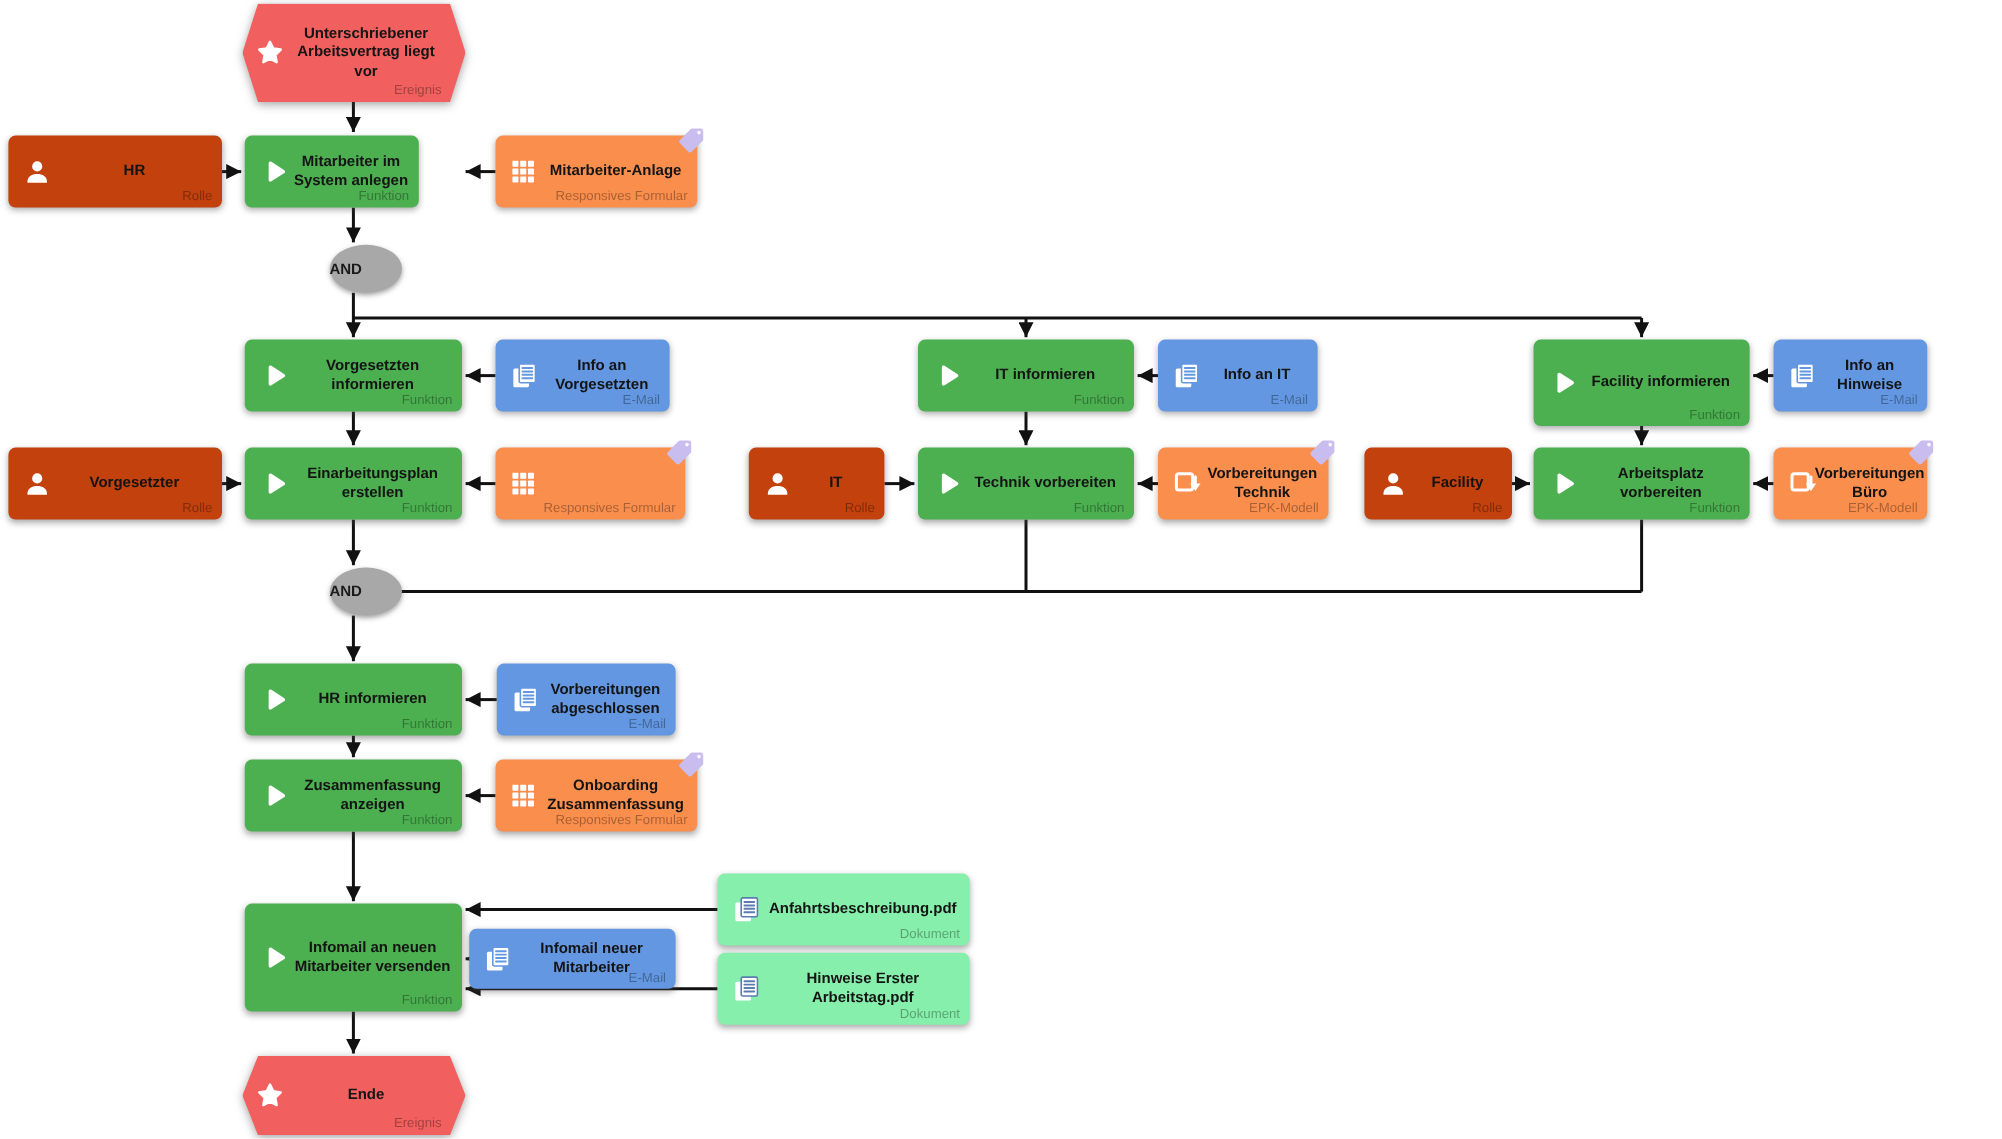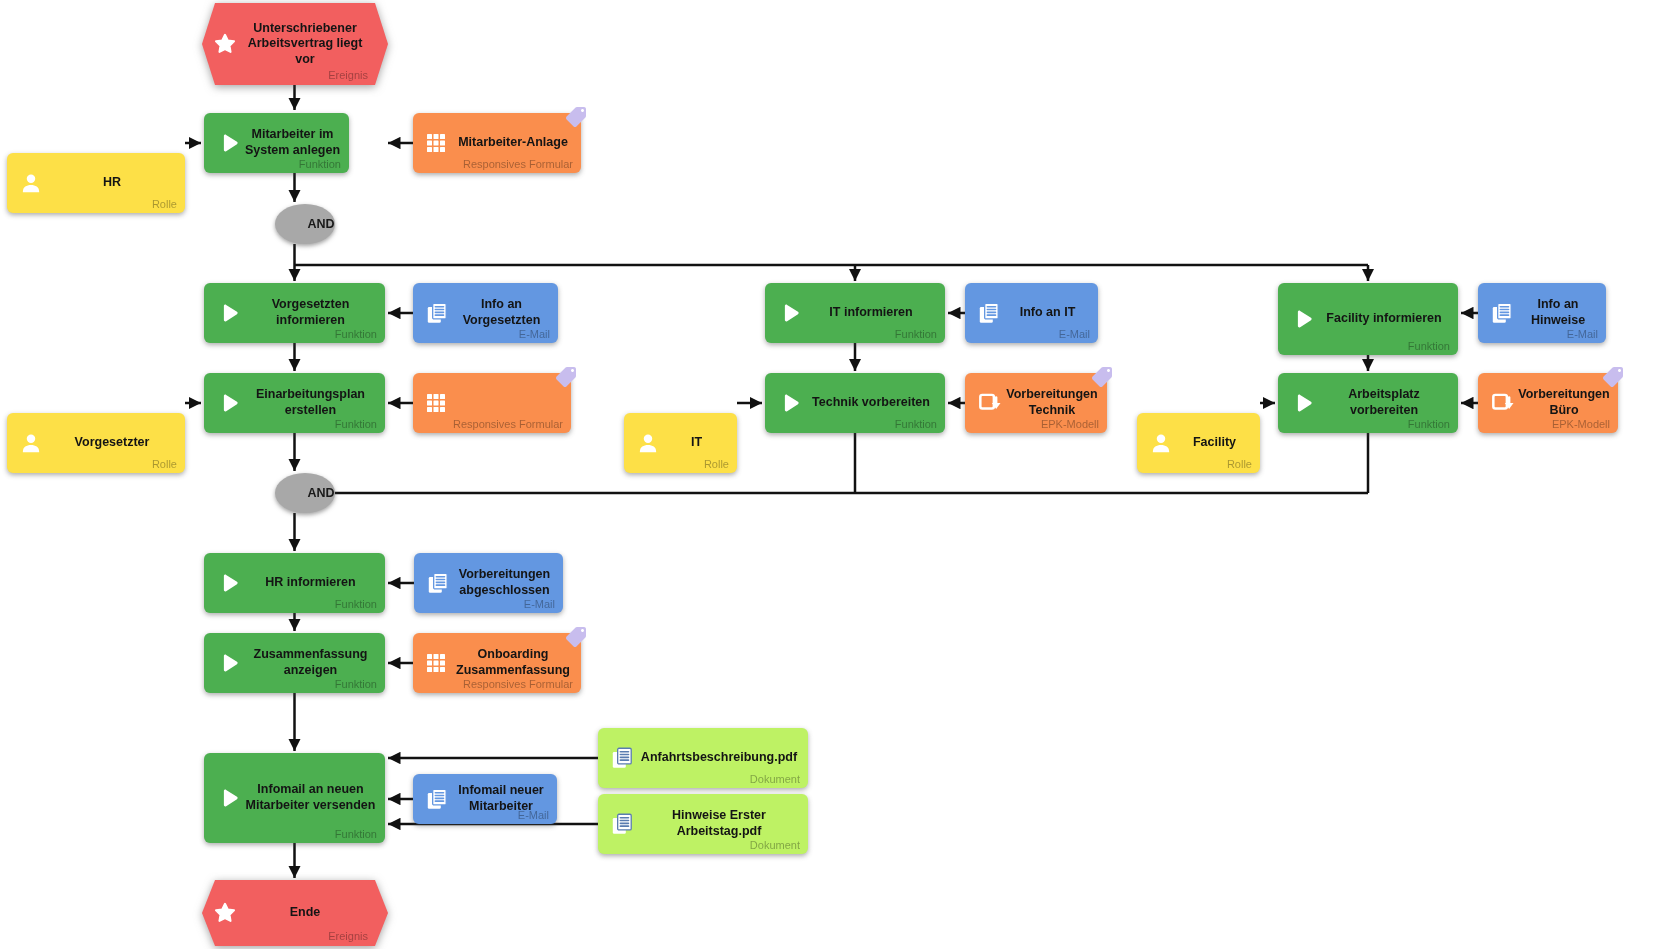--- a/index.html
+++ b/index.html
@@ -8,33 +8,33 @@
   #wires{position:absolute;left:0;top:0;z-index:0;}
   .n{position:absolute;border-radius:6px;box-shadow:0 2px 5px rgba(70,70,70,.45);z-index:2;}
   .lbl{position:absolute;top:0;bottom:0;left:40px;right:8px;display:flex;align-items:center;
        justify-content:center;text-align:center;font-weight:bold;font-size:12.5px;line-height:1.25;
        color:#141414;}
   .nw .lbl{white-space:nowrap;}
   .typ{position:absolute;bottom:3px;right:8px;font-size:11px;font-weight:normal;
        color:rgba(0,0,0,.33);}
   .ic{position:absolute;left:11px;top:50%;transform:translateY(-50%);}
   .fn{background:#4caf50;}
-  .role{background:#fde047;margin-top:40px;}
+  .role{background:#c2410c;}
   .form,.epk{background:#fa8e4d;}
   .mail{background:#6397e1;}
-  .doc{background:#bef264;}
+  .doc{background:#86efac;}
   .mail .ic{color:#6397e1;}
   .doc .ic{color:#5a7cb0;}
   .ev{position:absolute;z-index:2;filter:drop-shadow(0 2px 4px rgba(70,70,70,.5));}
   .ev-shape{position:absolute;inset:0;background:#f25f5f;
             clip-path:polygon(0 50%,7% 0,93% 0,100% 50%,93% 100%,7% 100%);}
   .ev .lbl{left:36px;right:16px;}
   .ev .typ{right:20px;bottom:4px;}
   .gw{position:absolute;width:60px;height:40px;border-radius:50%;background:#a8a8a8;
-      box-shadow:0 2px 4px rgba(70,70,70,.5);display:flex;align-items:center;justify-content:flex-end;
+      box-shadow:0 2px 4px rgba(70,70,70,.5);display:flex;align-items:center;justify-content:flex-start;
       font-weight:bold;font-size:12.5px;color:#1a1a1a;z-index:2;}
   .tag{position:absolute;top:-8px;right:-7px;width:24px;height:24px;z-index:3;}
   #defs{position:absolute;width:0;height:0;}
 </style>
 </head>
 <body>
 
 <svg id="defs" aria-hidden="true">
   <defs>
     <symbol id="i-play" viewBox="0 0 24 24">
@@ -261,21 +261,21 @@
     <div class="lbl">Facility</div>
     <div class="typ">Rolle</div>
   </div>
   <div class="n fn" style="left:1278px;top:373px;width:180px;height:60px">
     <svg class="ic" width="26" height="26">
         <use href="#i-play"></use>
       </svg>
     <div class="lbl">Arbeitsplatz vorbereiten</div>
     <div class="typ">Funktion</div>
   </div>
-  <div class="n epk" style="left:1478px;top:373px;width:140px;height:60px">
+  <div class="n epk" style="left:1478px;top:373px;width:128px;height:60px">
     <svg class="ic" width="26" height="26">
         <use href="#i-sub"></use>
       </svg>
     <div class="lbl">Vorbereitungen Büro</div>
     <div class="typ">EPK-Modell</div>
     <svg class="tag">
         <use href="#i-tag"></use>
       </svg>
   </div>
 
@@ -323,21 +323,21 @@
     <div class="lbl">Anfahrtsbeschreibung.pdf</div>
     <div class="typ">Dokument</div>
   </div>
   <div class="n fn" style="left:204px;top:753px;width:181px;height:90px">
     <svg class="ic" width="26" height="26">
         <use href="#i-play"></use>
       </svg>
     <div class="lbl">Infomail an neuen Mitarbeiter versenden</div>
     <div class="typ">Funktion</div>
   </div>
-  <div class="n mail" style="left:413px;top:774px;width:144px;height:50px">
+  <div class="n mail" style="left:391px;top:774px;width:172px;height:50px">
     <svg class="ic" width="26" height="26">
         <use href="#i-pages"></use>
       </svg>
     <div class="lbl">Infomail neuer Mitarbeiter</div>
     <div class="typ">E-Mail</div>
   </div>
   <div class="n doc" style="left:598px;top:794px;width:210px;height:60px">
     <svg class="ic" width="26" height="26">
         <use href="#i-pages"></use>
       </svg>

